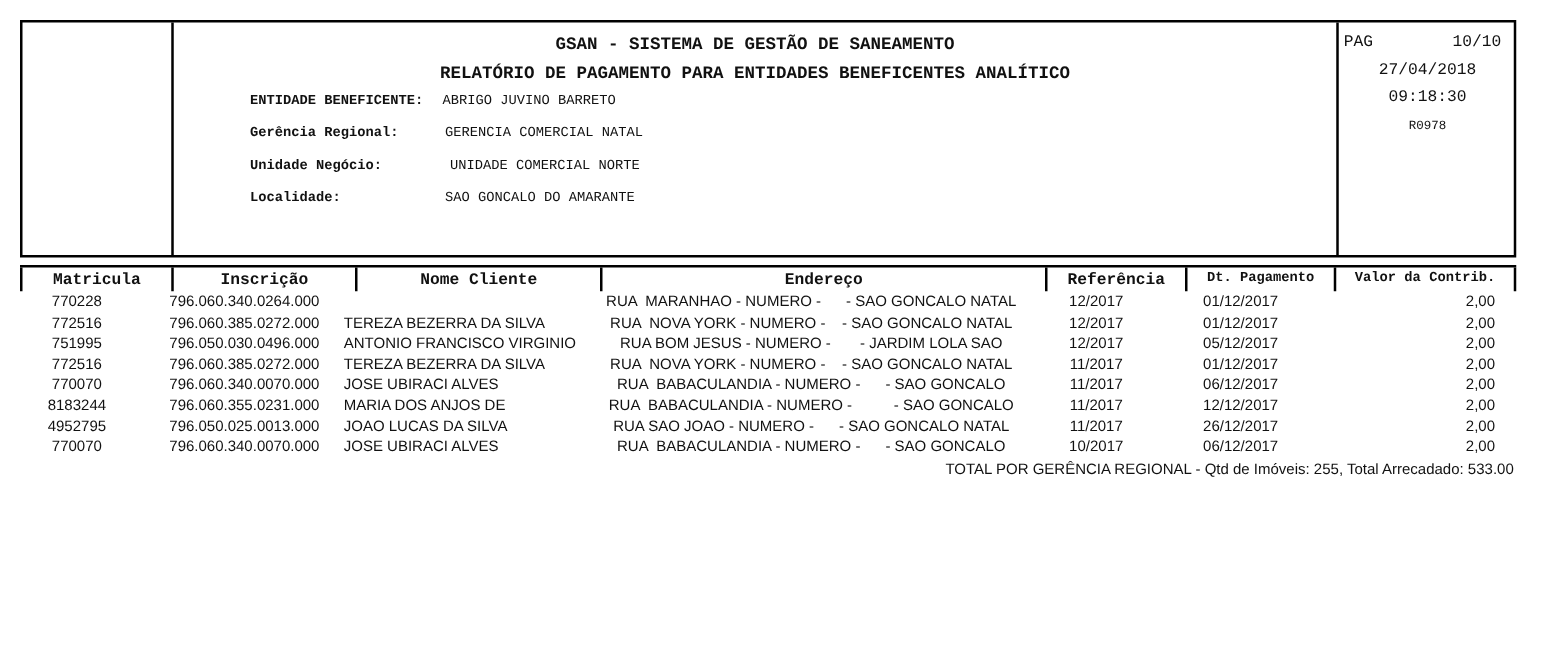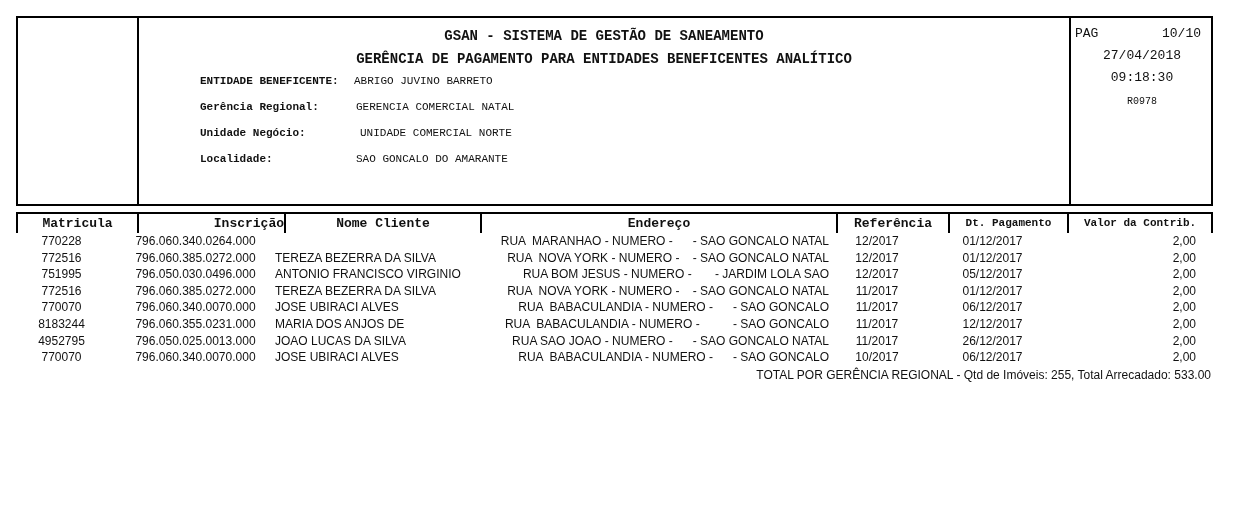--- a/index.html
+++ b/index.html
@@ -29,35 +29,35 @@
     .tbl-top { position: absolute; left: 16px; top: 212px; width: 1197px; height: 2px; background: #000; }
     .th { position: absolute; top: 214px; height: 19px; font-weight: bold; font-size: 13px; text-align: center; line-height: 19px; border-left: 2px solid #000; box-sizing: border-box; white-space: nowrap; }
     .th.last { border-right: 2px solid #000; }
     .th.small { font-size: 11px; }
 
     .row { position: absolute; left: 1px; width: 1197px; height: 16.6px; font-size: 12px; line-height: 16.6px; }
     .cell { position: absolute; top: 0; white-space: nowrap; overflow: visible; }
     .c-mat { left: 0; width: 121px; text-align: center; }
     .c-ins { left: 121px; width: 147px; text-align: center; }
     .c-nome { left: 274px; width: 196px; text-align: left; }
-    .c-end { left: 468px; width: 360px; text-align: right; white-space: pre; }
+    .c-end { left: 468px; width: 360px; text-align: center; white-space: pre; }
     .c-ref { left: 820px; width: 112px; text-align: center; }
     .c-dt { left: 932px; width: 119px; text-align: center; }
     .c-val { left: 1051px; width: 144px; text-align: right; }
 
     .total { position: absolute; right: 22px; top: 368px; font-size: 12px; white-space: nowrap; }
   </style>
 </head>
 <body>
 
 <div class="hdr-box">
   <div class="hdr-logo"></div>
 
   <div class="title1 mono">GSAN - SISTEMA DE GESTÃO DE SANEAMENTO</div>
-  <div class="title2 mono">GERÊNCIA DE PAGAMENTO PARA ENTIDADES BENEFICENTES ANALÍTICO</div>
+  <div class="title2 mono">RELATÓRIO DE PAGAMENTO PARA ENTIDADES BENEFICENTES ANALÍTICO</div>
 
   <div class="info-row mono" style="top:57px;">
     <span class="info-label">ENTIDADE BENEFICENTE:</span>
     <span class="info-value" style="left:154px;">ABRIGO JUVINO BARRETO</span>
   </div>
   <div class="info-row mono" style="top:83px;">
     <span class="info-label">Gerência Regional:</span>
     <span class="info-value" style="left:156px;">GERENCIA COMERCIAL NATAL</span>
   </div>
   <div class="info-row mono" style="top:109px;">
@@ -74,21 +74,21 @@
     <span class="pag mono">PAG</span>
     <span class="pag-num mono">10/10</span>
     <div class="r-date mono">27/04/2018</div>
     <div class="r-time mono">09:18:30</div>
     <div class="r-code mono">R0978</div>
   </div>
 </div>
 
 <div class="tbl-top"></div>
 <div class="th mono" style="left:16px;width:121px;">Matricula</div>
-<div class="th mono" style="left:137px;width:147px;text-align:right;">Inscrição</div>
+<div class="th mono" style="left:137px;width:147px;">Inscrição</div>
 <div class="th mono" style="left:284px;width:196px;">Nome Cliente</div>
 <div class="th mono" style="left:480px;width:356px;">Endereço</div>
 <div class="th mono" style="left:836px;width:112px;">Referência</div>
 <div class="th mono small" style="left:948px;width:119px;">Dt. Pagamento</div>
 <div class="th mono small last" style="left:1067px;width:146px;">Valor da Contrib.</div>
 
 <div class="row sans" style="top:233px;">
   <span class="cell c-mat">770228</span>
   <span class="cell c-ins">796.060.340.0264.000</span>
   <span class="cell c-end">RUA  MARANHAO - NUMERO -      - SAO GONCALO NATAL</span>

